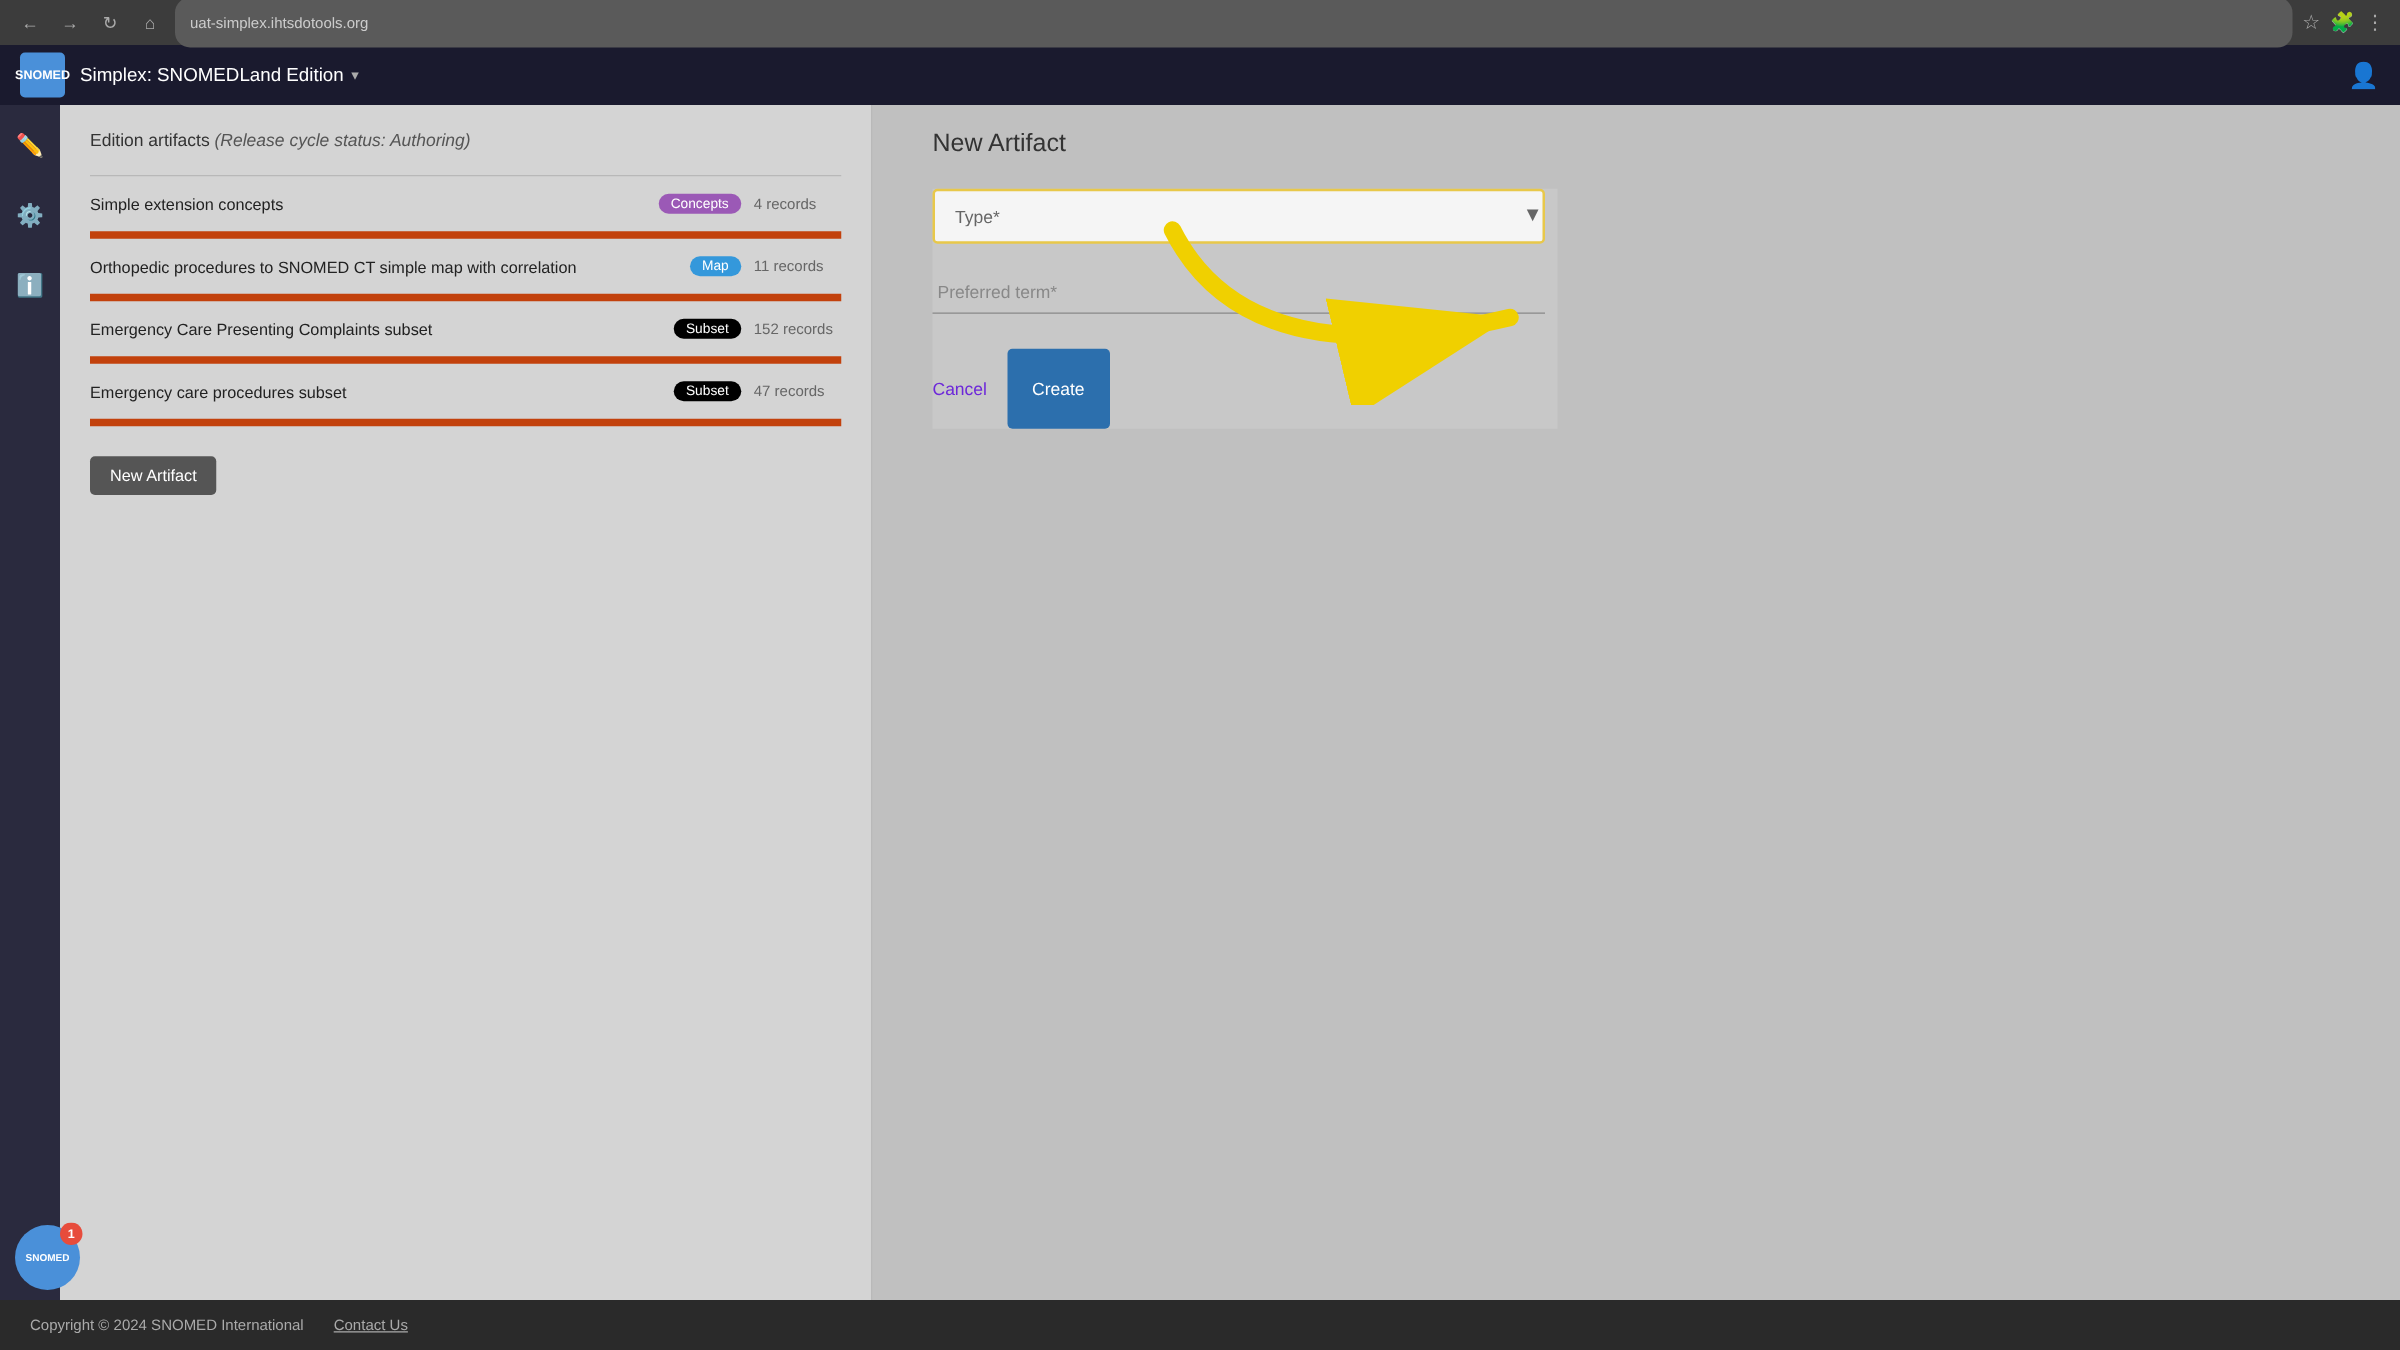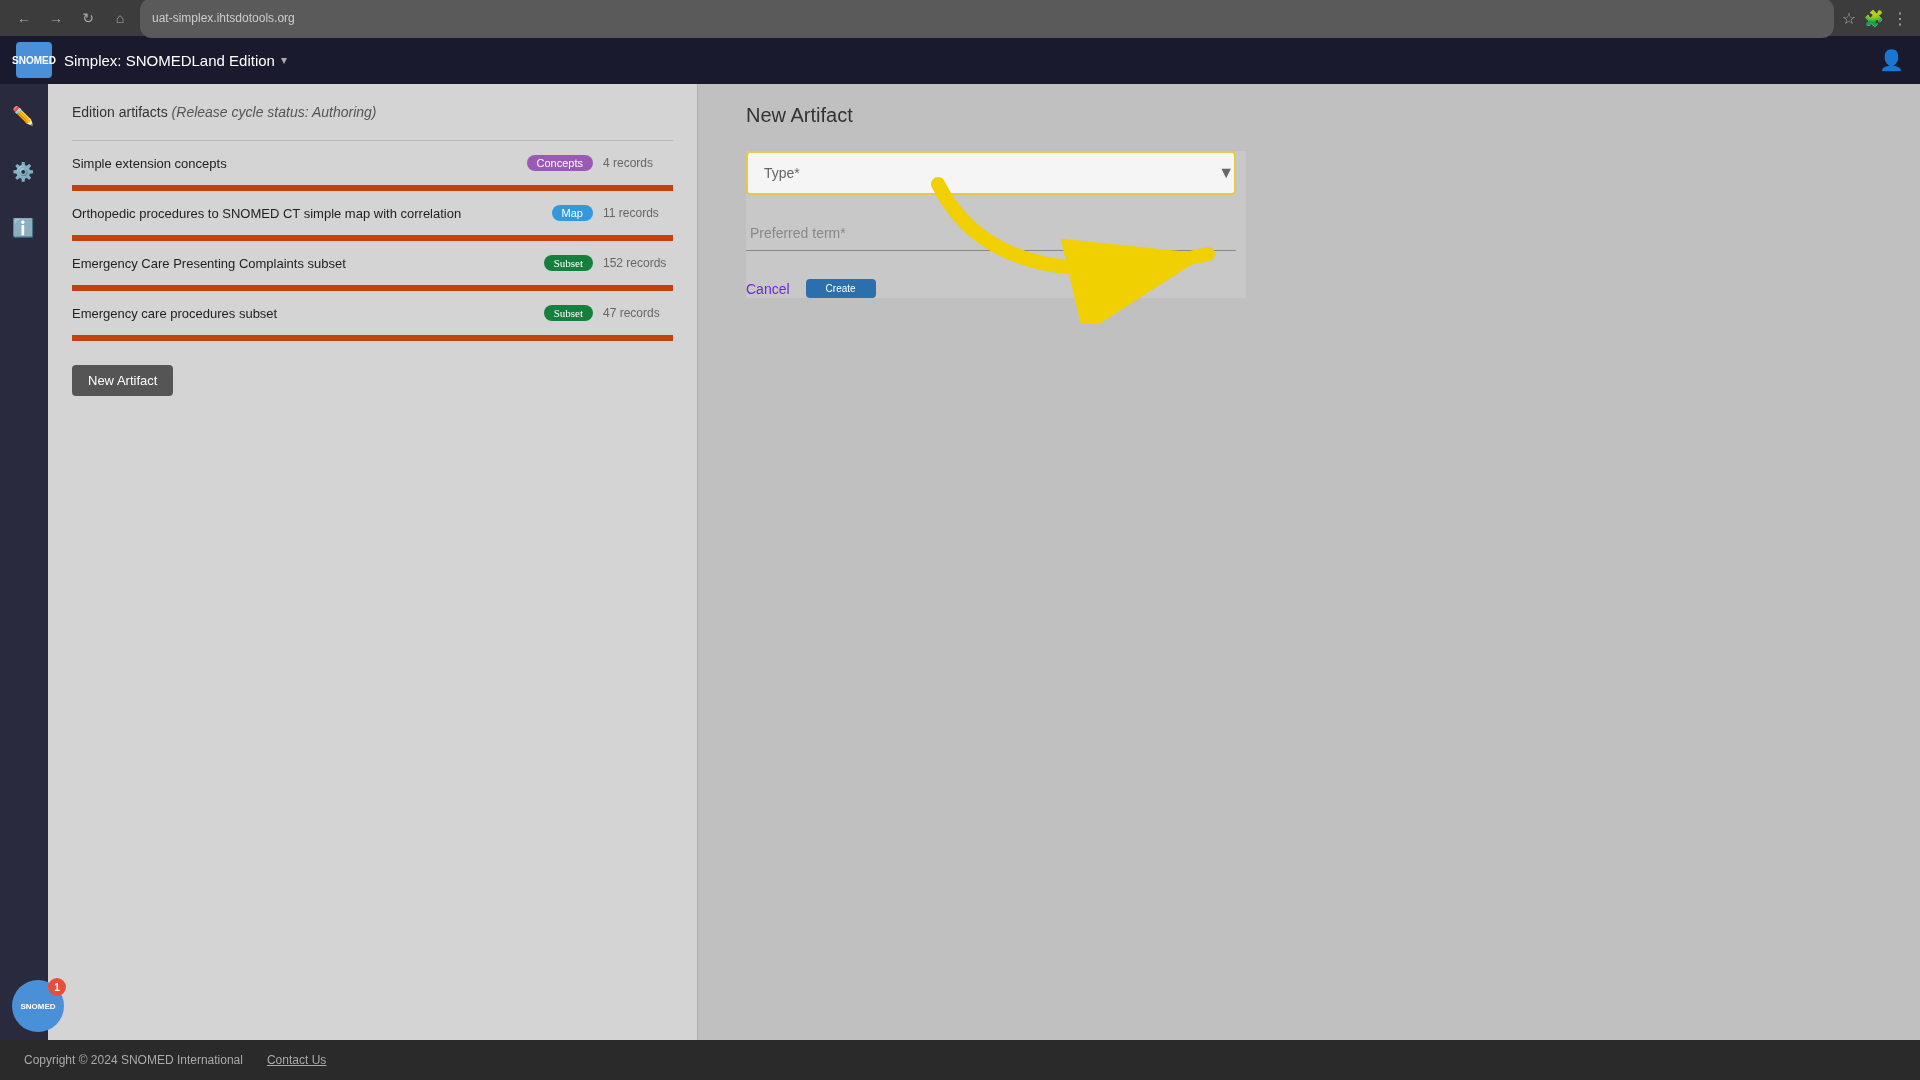--- a/index.html
+++ b/index.html
@@ -140,21 +140,21 @@
     }
     .badge {
       padding: 2px 10px;
       border-radius: 10px;
       font-size: 11px;
       color: white;
       font-weight: 500;
     }
     .badge-concepts { background: #9b59b6; }
     .badge-map { background: #3498db; }
-    .badge-subset { background: #15803d; font-family: Liberation Serif, serif; }
+    .badge-subset { background: #000000; }
 
     .record-count {
       font-size: 12px;
       color: #666;
       min-width: 70px;
     }
 
     .new-artifact-btn {
       margin-top: 24px;
       padding: 8px 16px;
@@ -238,26 +238,26 @@
       gap: 16px;
     }
     .cancel-btn {
       background: none;
       border: none;
       font-size: 14px;
       color: #6d28d9;
       cursor: pointer;
     }
     .create-btn {
-      padding: 4px 20px;
+      padding: 24px 20px;
       background: #2c6fad;
       color: white;
       border: none;
       border-radius: 4px;
-      font-size: 10px;
+      font-size: 14px;
       cursor: pointer;
     }
 
     
     .footer {
       height: 40px;
       background: #2a2a2a;
       display: flex;
       align-items: center;
       padding: 0 24px;

